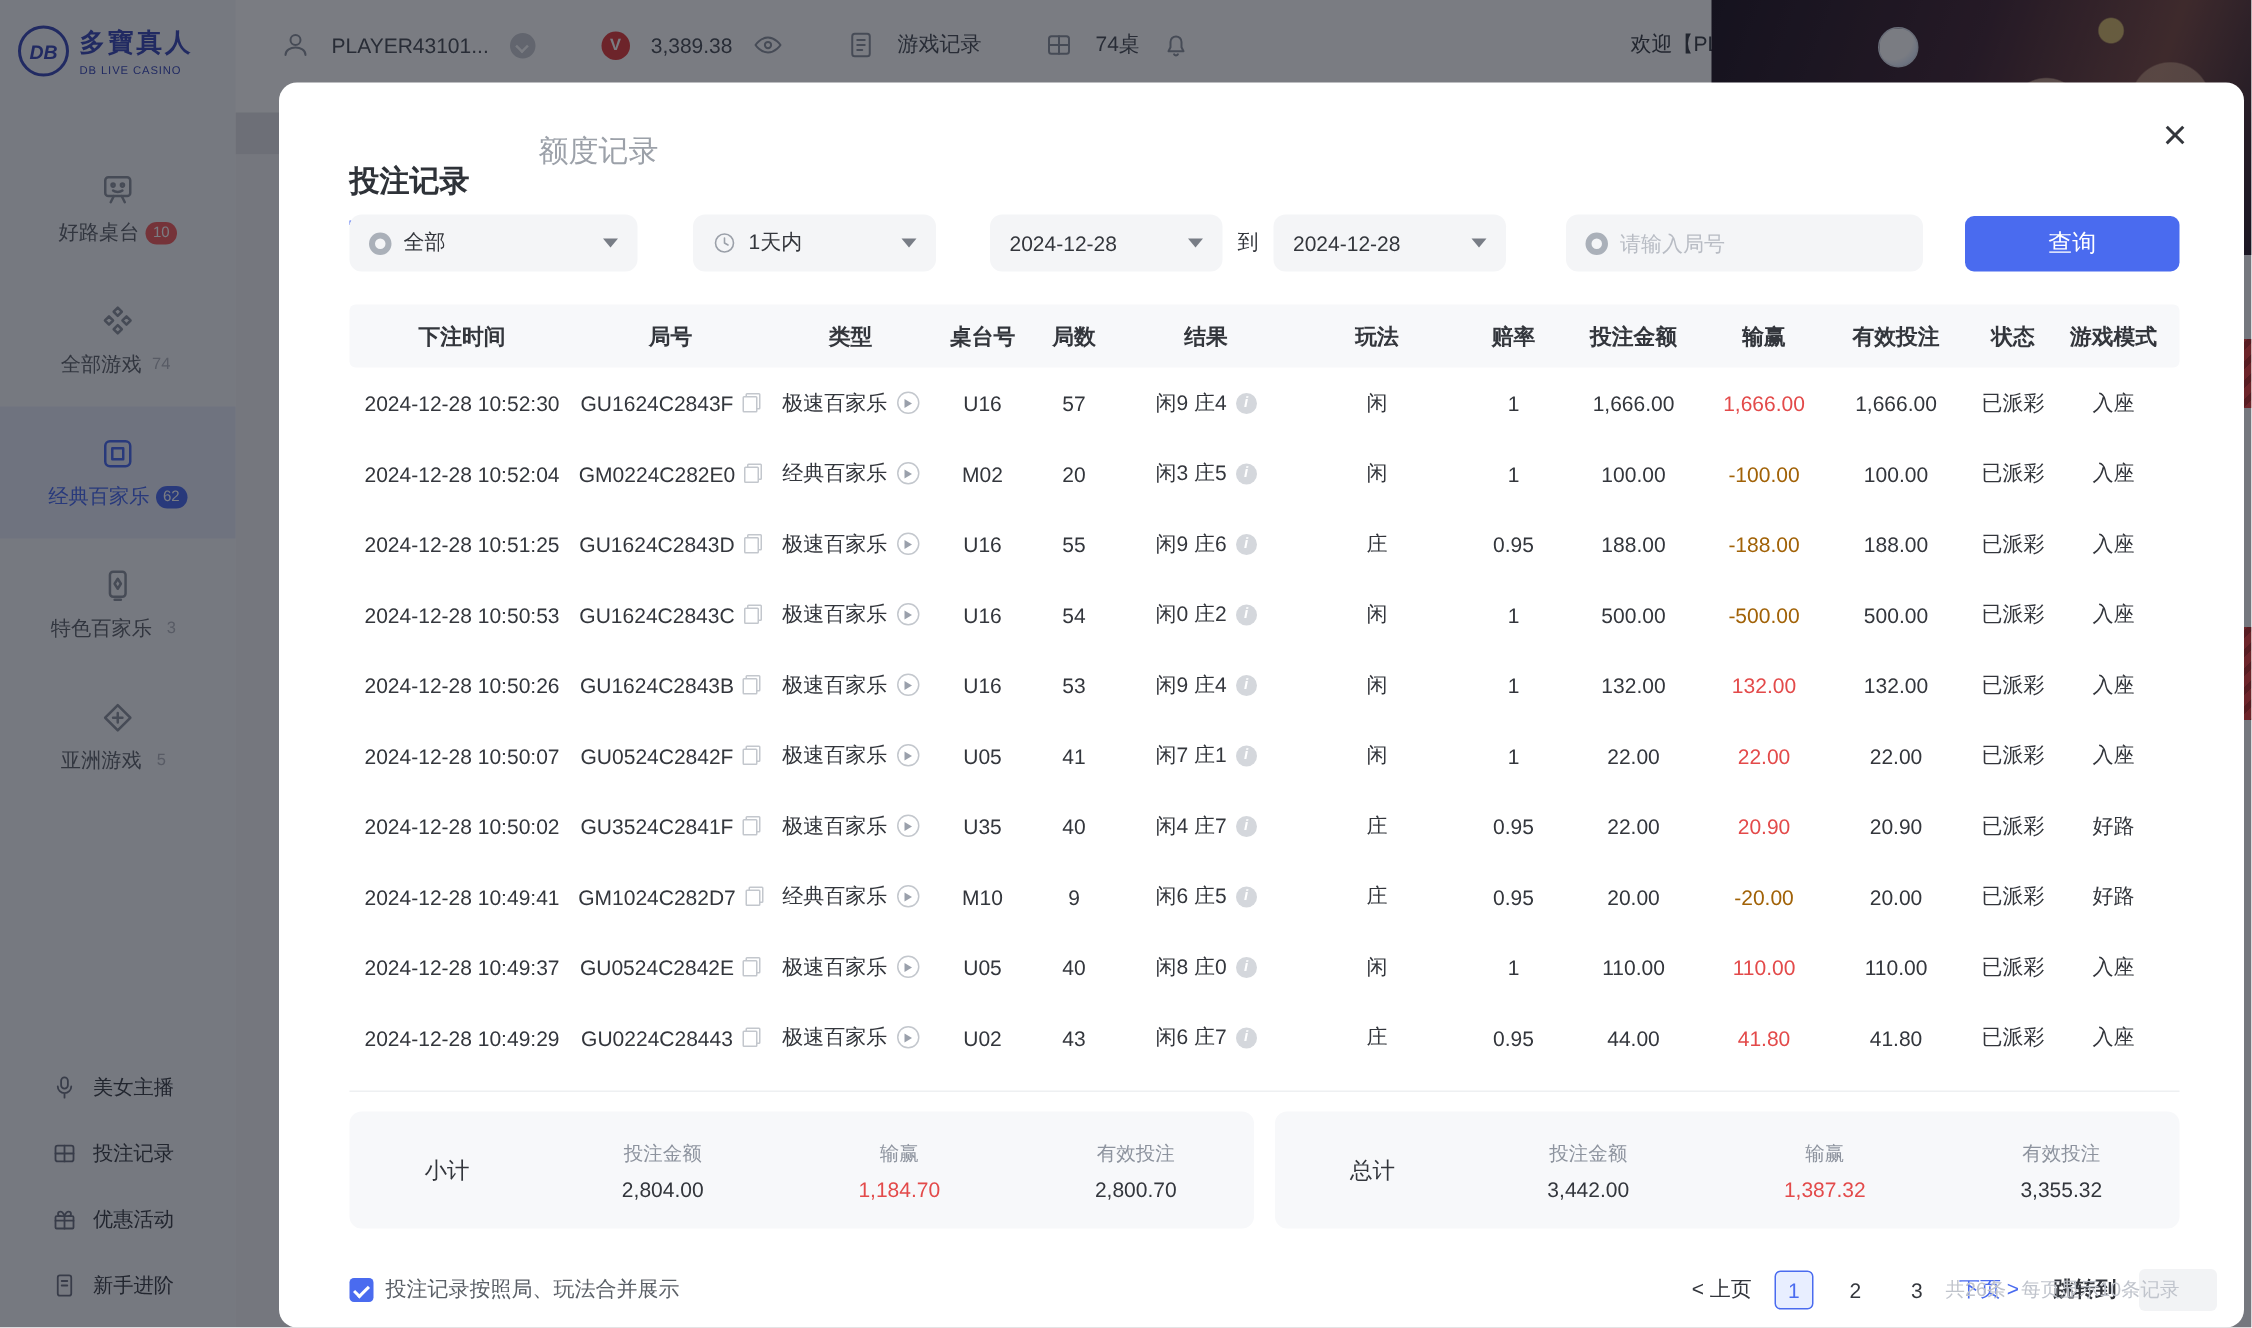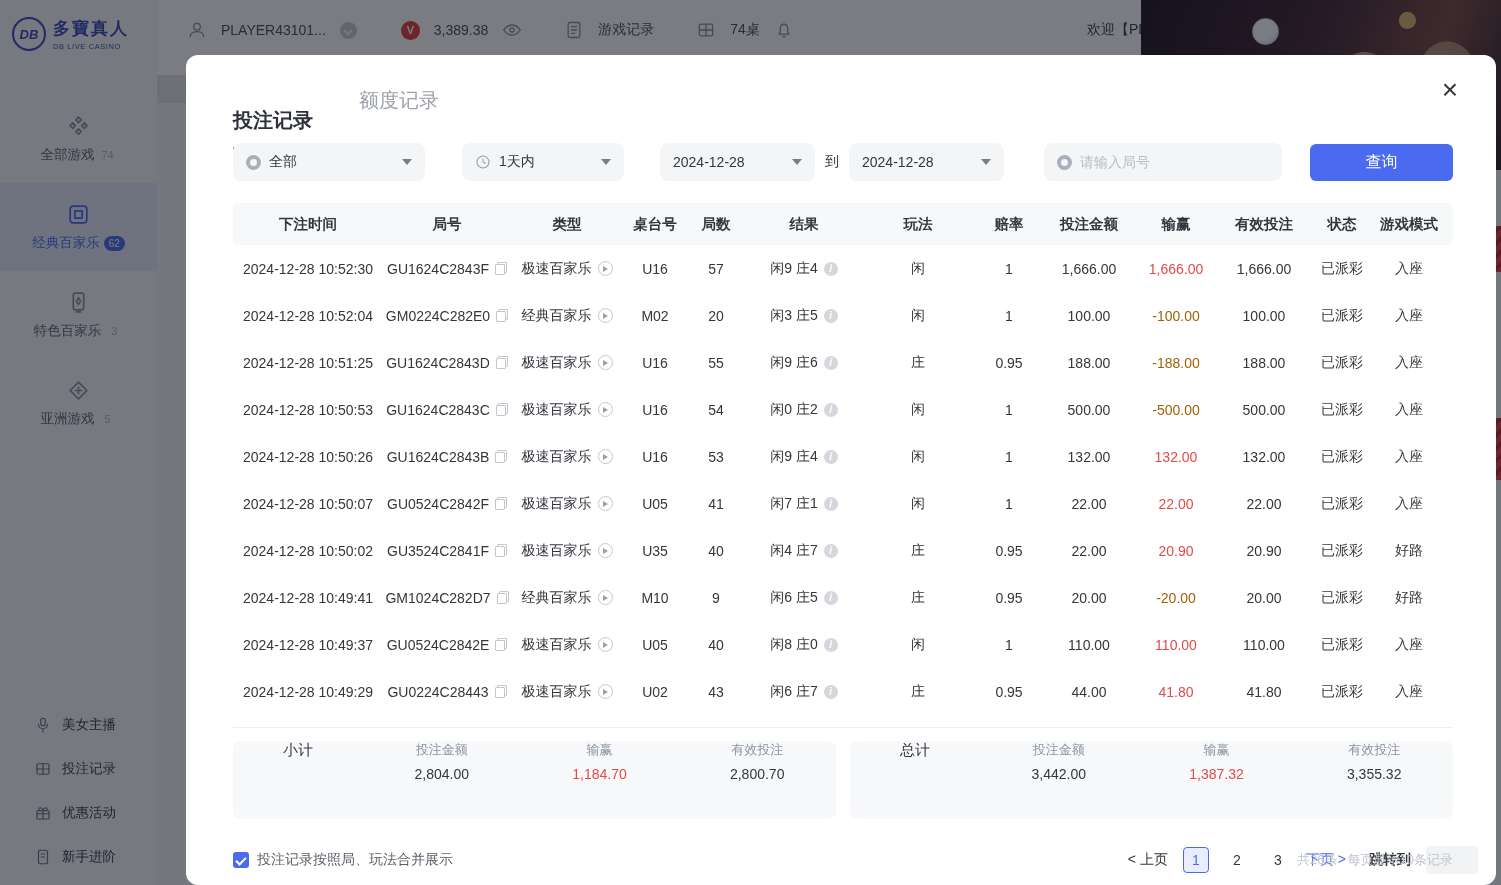--- a/index.html
+++ b/index.html
@@ -100,21 +100,21 @@
   .play-icon { width:15px; height:15px; border:1px solid #c3c7cd; border-radius:50%;
     display:inline-flex; align-items:center; justify-content:center; margin-left:6px; flex:0 0 auto; }
   .play-icon::before { content:""; width:0; height:0; border-left:5px solid #9aa0ab;
     border-top:3px solid transparent; border-bottom:3px solid transparent; margin-left:1px; }
   .info-icon { width:14px; height:14px; border-radius:50%; background:#d4d7dc; color:#fff; font-size:10px;
     font-weight:bold; font-style:italic; display:inline-flex; align-items:center; justify-content:center;
     margin-left:6px; flex:0 0 auto; }
 
   .tdivider { position:absolute; left:47px; top:672px; width:1220px; height:1px; background:#eef0f2; }
   .summary { position:absolute; left:47px; top:686px; width:1220px; display:flex; gap:14px; }
-  .sumcard { width:603px; height:78px; background:#f7f8fa; border-radius:8px; display:flex; }
+  .sumcard { width:603px; height:78px; background:#f7f8fa; border-radius:8px; display:flex; align-items:center; }
   .sumlabel { width:130px; text-align:center; font-size:15px; color:#33363c; }
   .sumstat { flex:1; text-align:center; }
   .sumstat .sl { font-size:13px; color:#8d939e; }
   .sumstat .sv { font-size:14px; color:#33363c; margin-top:7px; }
   .sumstat .sv.red { color:#e34a4a; }
 
   .mfooter { position:absolute; left:47px; top:789px; width:1220px; height:32px; }
   .merge { position:absolute; left:0; top:0; height:32px; display:flex; align-items:center; gap:8px;
     font-size:14px; color:#5a5f66; cursor:pointer; }
   .checkbox { width:16px; height:16px; background:#4a6bef; border-radius:3px; position:relative; }
@@ -196,20 +196,34 @@
       <span>
         <div class="logo-name">多寶真人</div>
         <div class="logo-sub">DB LIVE CASINO</div>
       </span>
     </div>
 
     <nav class="snav">
       <div class="sitem">
         <span class="sicon">
           <svg class="svgicon" viewBox="0 0 24 24">
+              <rect x="4" y="4" width="16" height="12" rx="2"></rect>
+              <circle cx="9" cy="9" r="1"></circle>
+              <circle cx="15" cy="9" r="1"></circle>
+              <path d="M9 12.5c1.5 1.2 4.5 1.2 6 0M9.5 16l-2 4M14.5 16l2 4"></path>
+            </svg>
+        </span>
+        <div class="lblrow">
+          <span class="slabel">好路桌台</span>
+          <span class="badge red">10</span>
+        </div>
+      </div>
+      <div class="sitem">
+        <span class="sicon">
+          <svg class="svgicon" viewBox="0 0 24 24">
               <path d="M12 3l2.6 2.6L12 8.2 9.4 5.6zM6.4 8.6L9 11.2l-2.6 2.6L3.8 11.2zM17.6 8.6l2.6 2.6-2.6 2.6-2.6-2.6zM12 14.2l2.6 2.6L12 19.4l-2.6-2.6z"></path>
             </svg>
         </span>
         <div class="lblrow">
           <span class="slabel">全部游戏</span>
           <span class="badge plain">74</span>
         </div>
       </div>
       <div class="sitem active">
         <span class="sicon">

